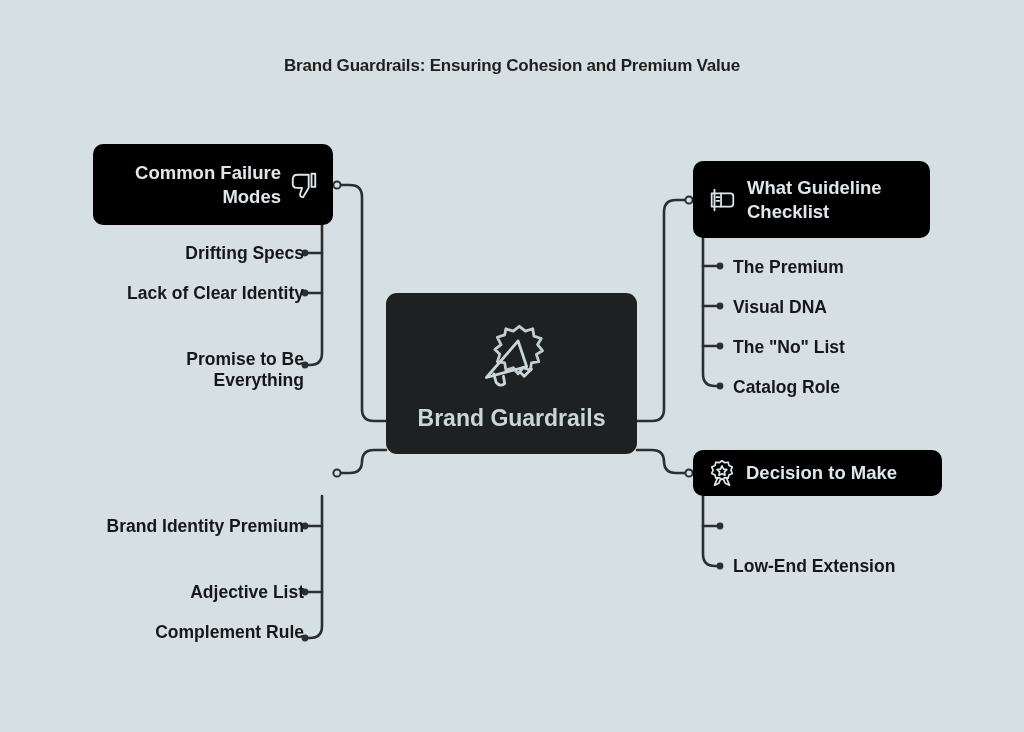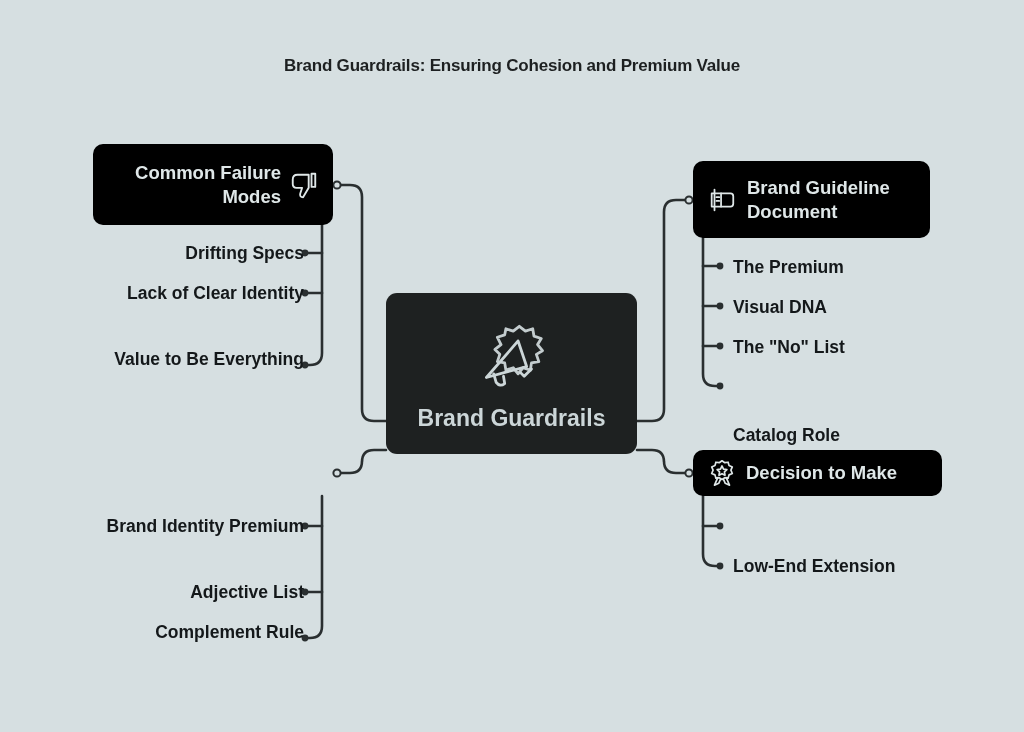--- a/index.html
+++ b/index.html
@@ -130,21 +130,21 @@
   .leaf-l2 { left: 104px; top: 283px; width: 200px; }
   .leaf-l3 { left: 104px; top: 349px; width: 200px; }
 
   .leaf-l4 { left: 84px; top: 516px; width: 220px; }
   .leaf-l5 { left: 84px; top: 582px; width: 220px; }
   .leaf-l6 { left: 84px; top: 622px; width: 220px; }
 
   .leaf-r1 { left: 733px; top: 257px; width: 230px; }
   .leaf-r2 { left: 733px; top: 297px; width: 230px; }
   .leaf-r3 { left: 733px; top: 337px; width: 230px; }
-  .leaf-r4 { left: 733px; top: 377px; width: 230px; margin-top: 48px; }
+  .leaf-r4 { left: 733px; top: 377px; width: 230px; }
 
   .leaf-r5 { left: 733px; top: 516px; width: 230px; }
   .leaf-r6 { left: 733px; top: 556px; width: 230px; }
 </style>
 </head>
 <body>
 
 <div id="canvas">
 
   <svg id="wires" viewBox="0 0 1024 732" xmlns="http://www.w3.org/2000/svg">
@@ -214,36 +214,36 @@
   <div class="branch" id="node-failure">
     <div class="b-label">Common Failure Modes</div>
     <svg class="b-icon" viewBox="0 0 32 32" xmlns="http://www.w3.org/2000/svg" fill="none" stroke="#dfe7e8" stroke-width="2" stroke-linejoin="round" stroke-linecap="round">
       <path d="M 21 5 L 9 5 Q 4 5 4 10 L 4 15 Q 4 19 8 19 L 14 19 L 12 25 Q 11 29 15 29 L 21 19 Z"></path>
       <path d="M 24 4 L 28 4 L 28 18 L 24 18 Z"></path>
     </svg>
   </div>
 
   <div class="leaf left leaf-l1">Drifting Specs</div>
   <div class="leaf left leaf-l2">Lack of Clear Identity</div>
-  <div class="leaf left leaf-l3">Value to Be Everything</div>
+  <div class="leaf left leaf-l3">Promise to Be Everything</div>
 
 
   <div class="leaf left leaf-l4">Brand Identity Premium</div>
   <div class="leaf left leaf-l5">Adjective List</div>
   <div class="leaf left leaf-l6">Complement Rule</div>
 
   <div class="branch" id="node-checklist">
     <svg class="b-icon" viewBox="0 0 32 32" xmlns="http://www.w3.org/2000/svg" fill="none" stroke="#dfe7e8" stroke-width="1.9" stroke-linejoin="round" stroke-linecap="round">
       <path d="M 5 9 L 25 9 Q 28 9 28 12 L 28 20 Q 28 23 25 23 L 5 23 Z"></path>
       <path d="M 15 9 L 15 23"></path>
       <path d="M 8 5 L 8 27"></path>
       <path d="M 10 13 L 13 13"></path>
       <path d="M 10 17 L 13 17"></path>
     </svg>
-    <div class="b-label">Brand Guideline Document</div>
+    <div class="b-label">What Guideline Checklist</div>
   </div>
 
   <div class="leaf right leaf-r1">The Premium</div>
   <div class="leaf right leaf-r2">Visual DNA</div>
   <div class="leaf right leaf-r3">The "No" List</div>
   <div class="leaf right leaf-r4">Catalog Role</div>
 
   <div class="branch" id="node-decision">
     <svg class="b-icon" viewBox="0 0 32 32" xmlns="http://www.w3.org/2000/svg" fill="none" stroke="#dfe7e8" stroke-width="1.8" stroke-linejoin="round" stroke-linecap="round">
 

